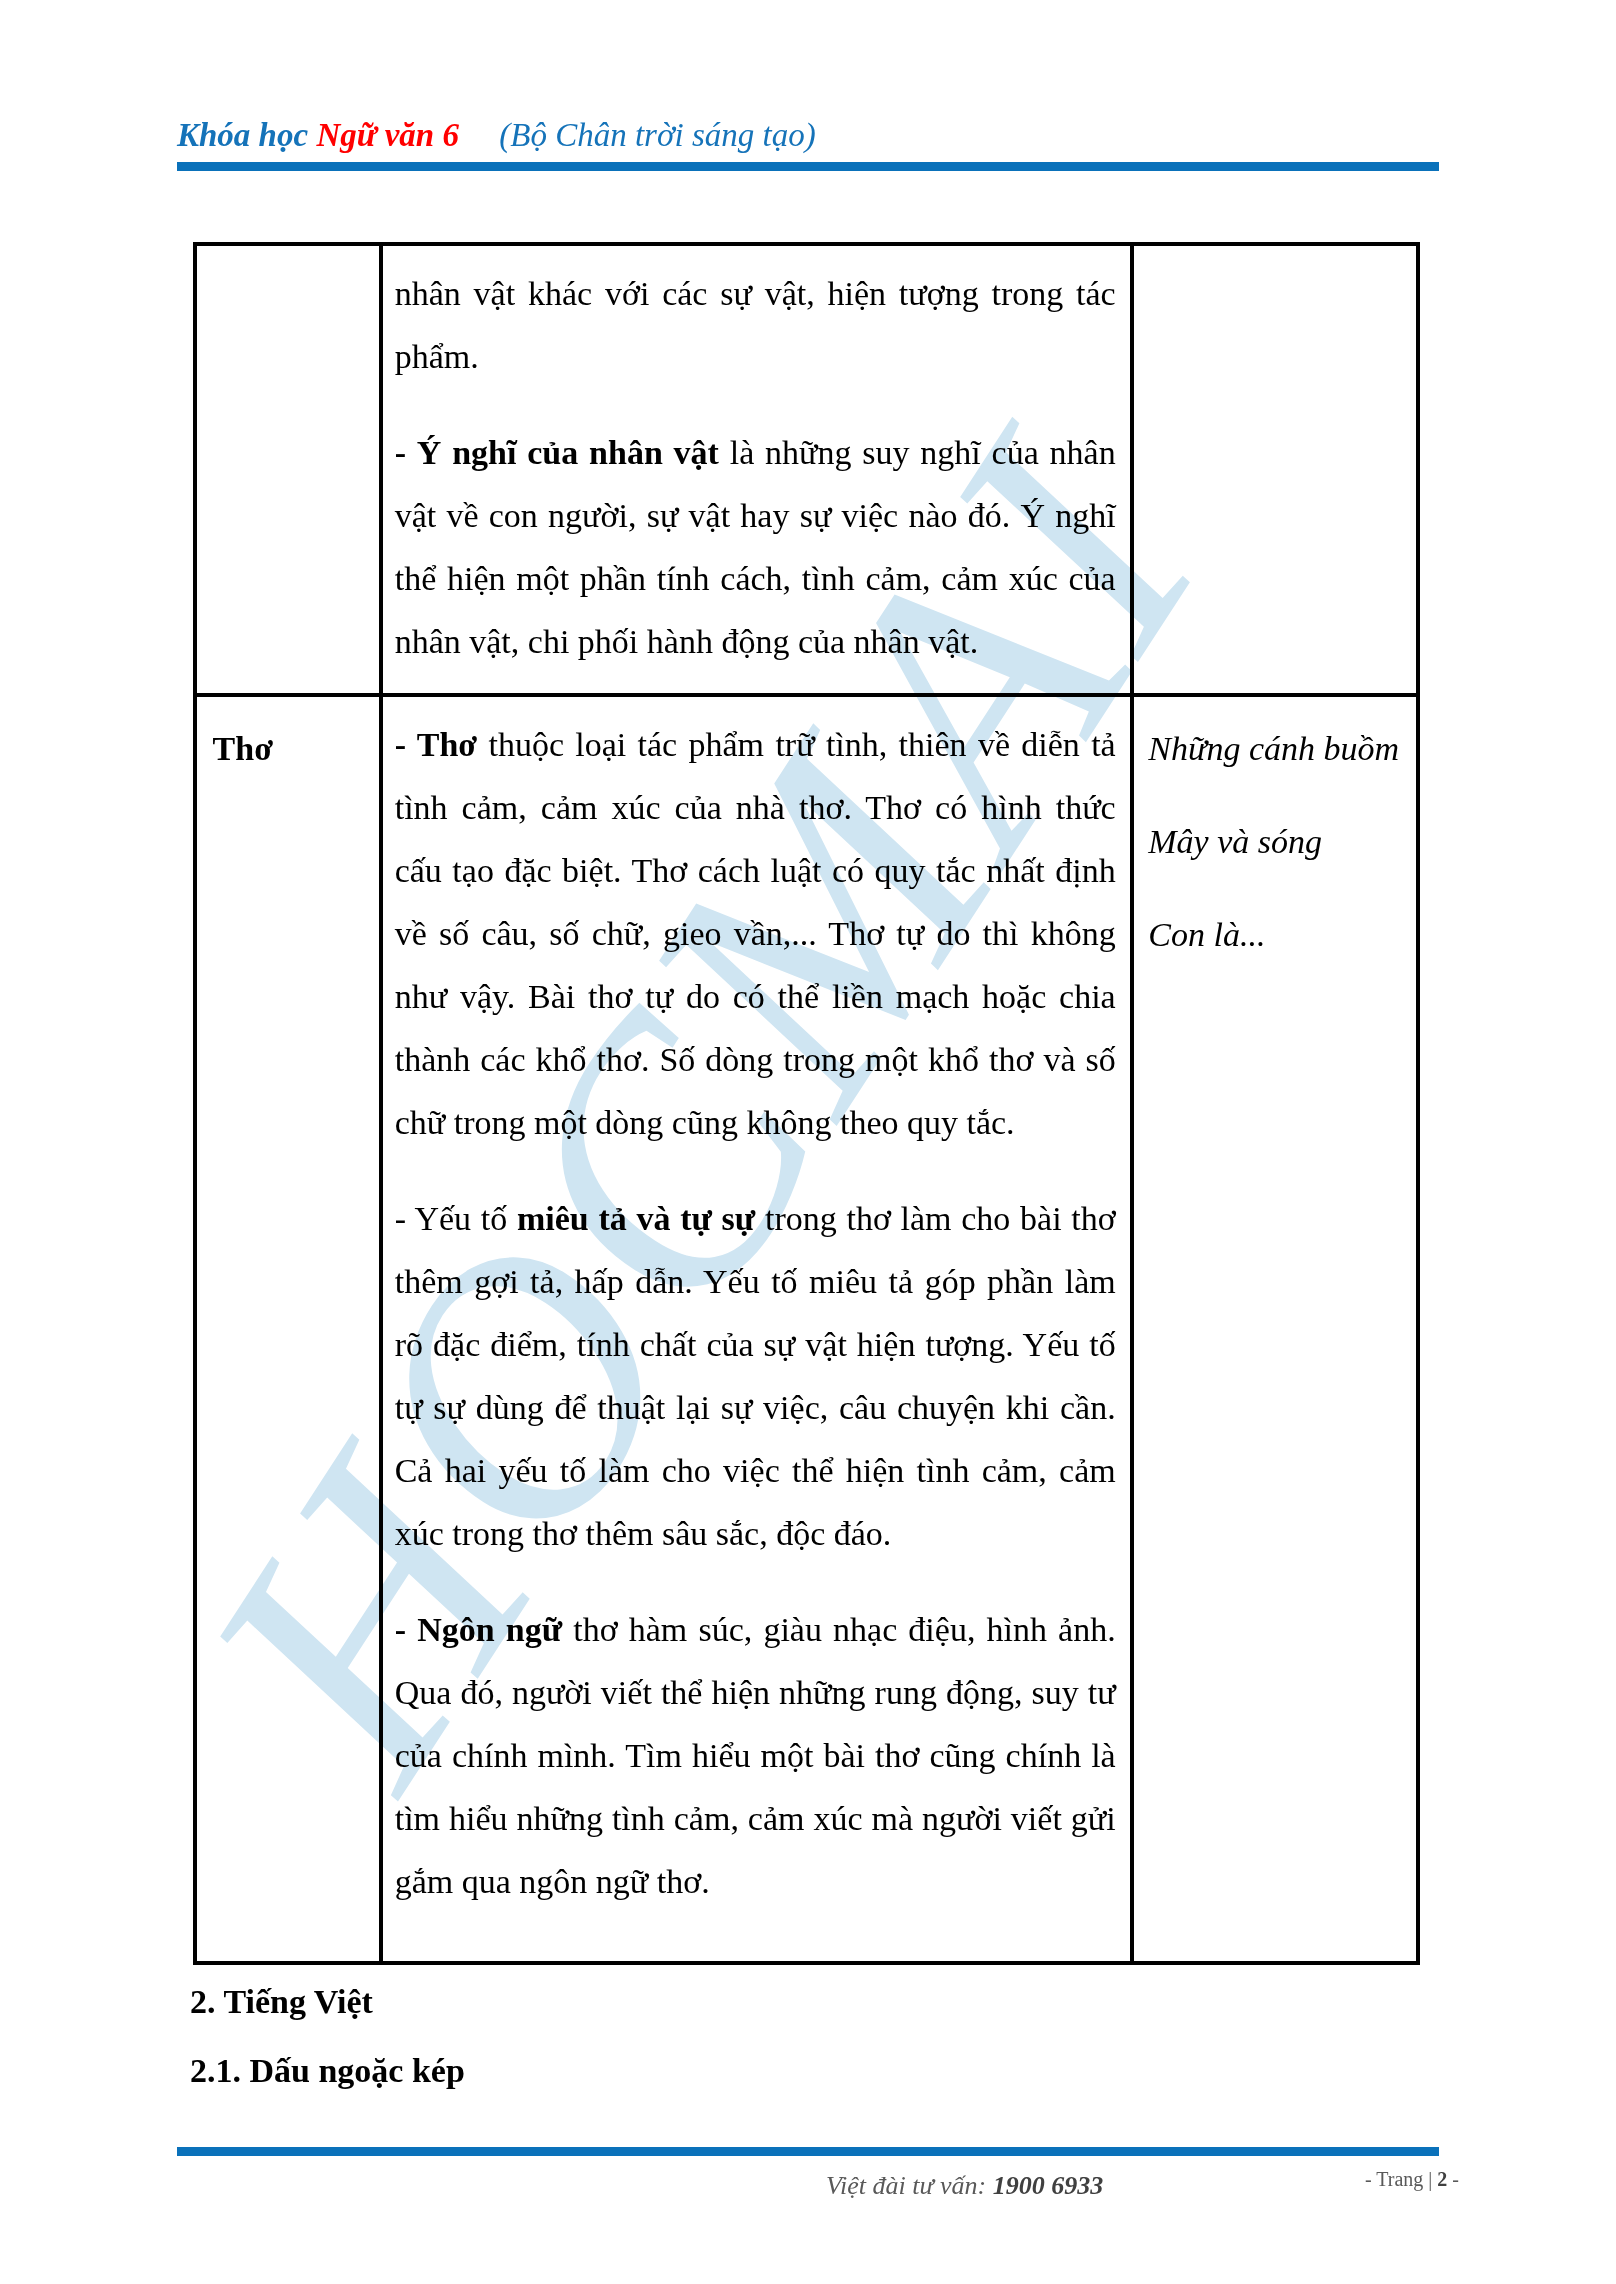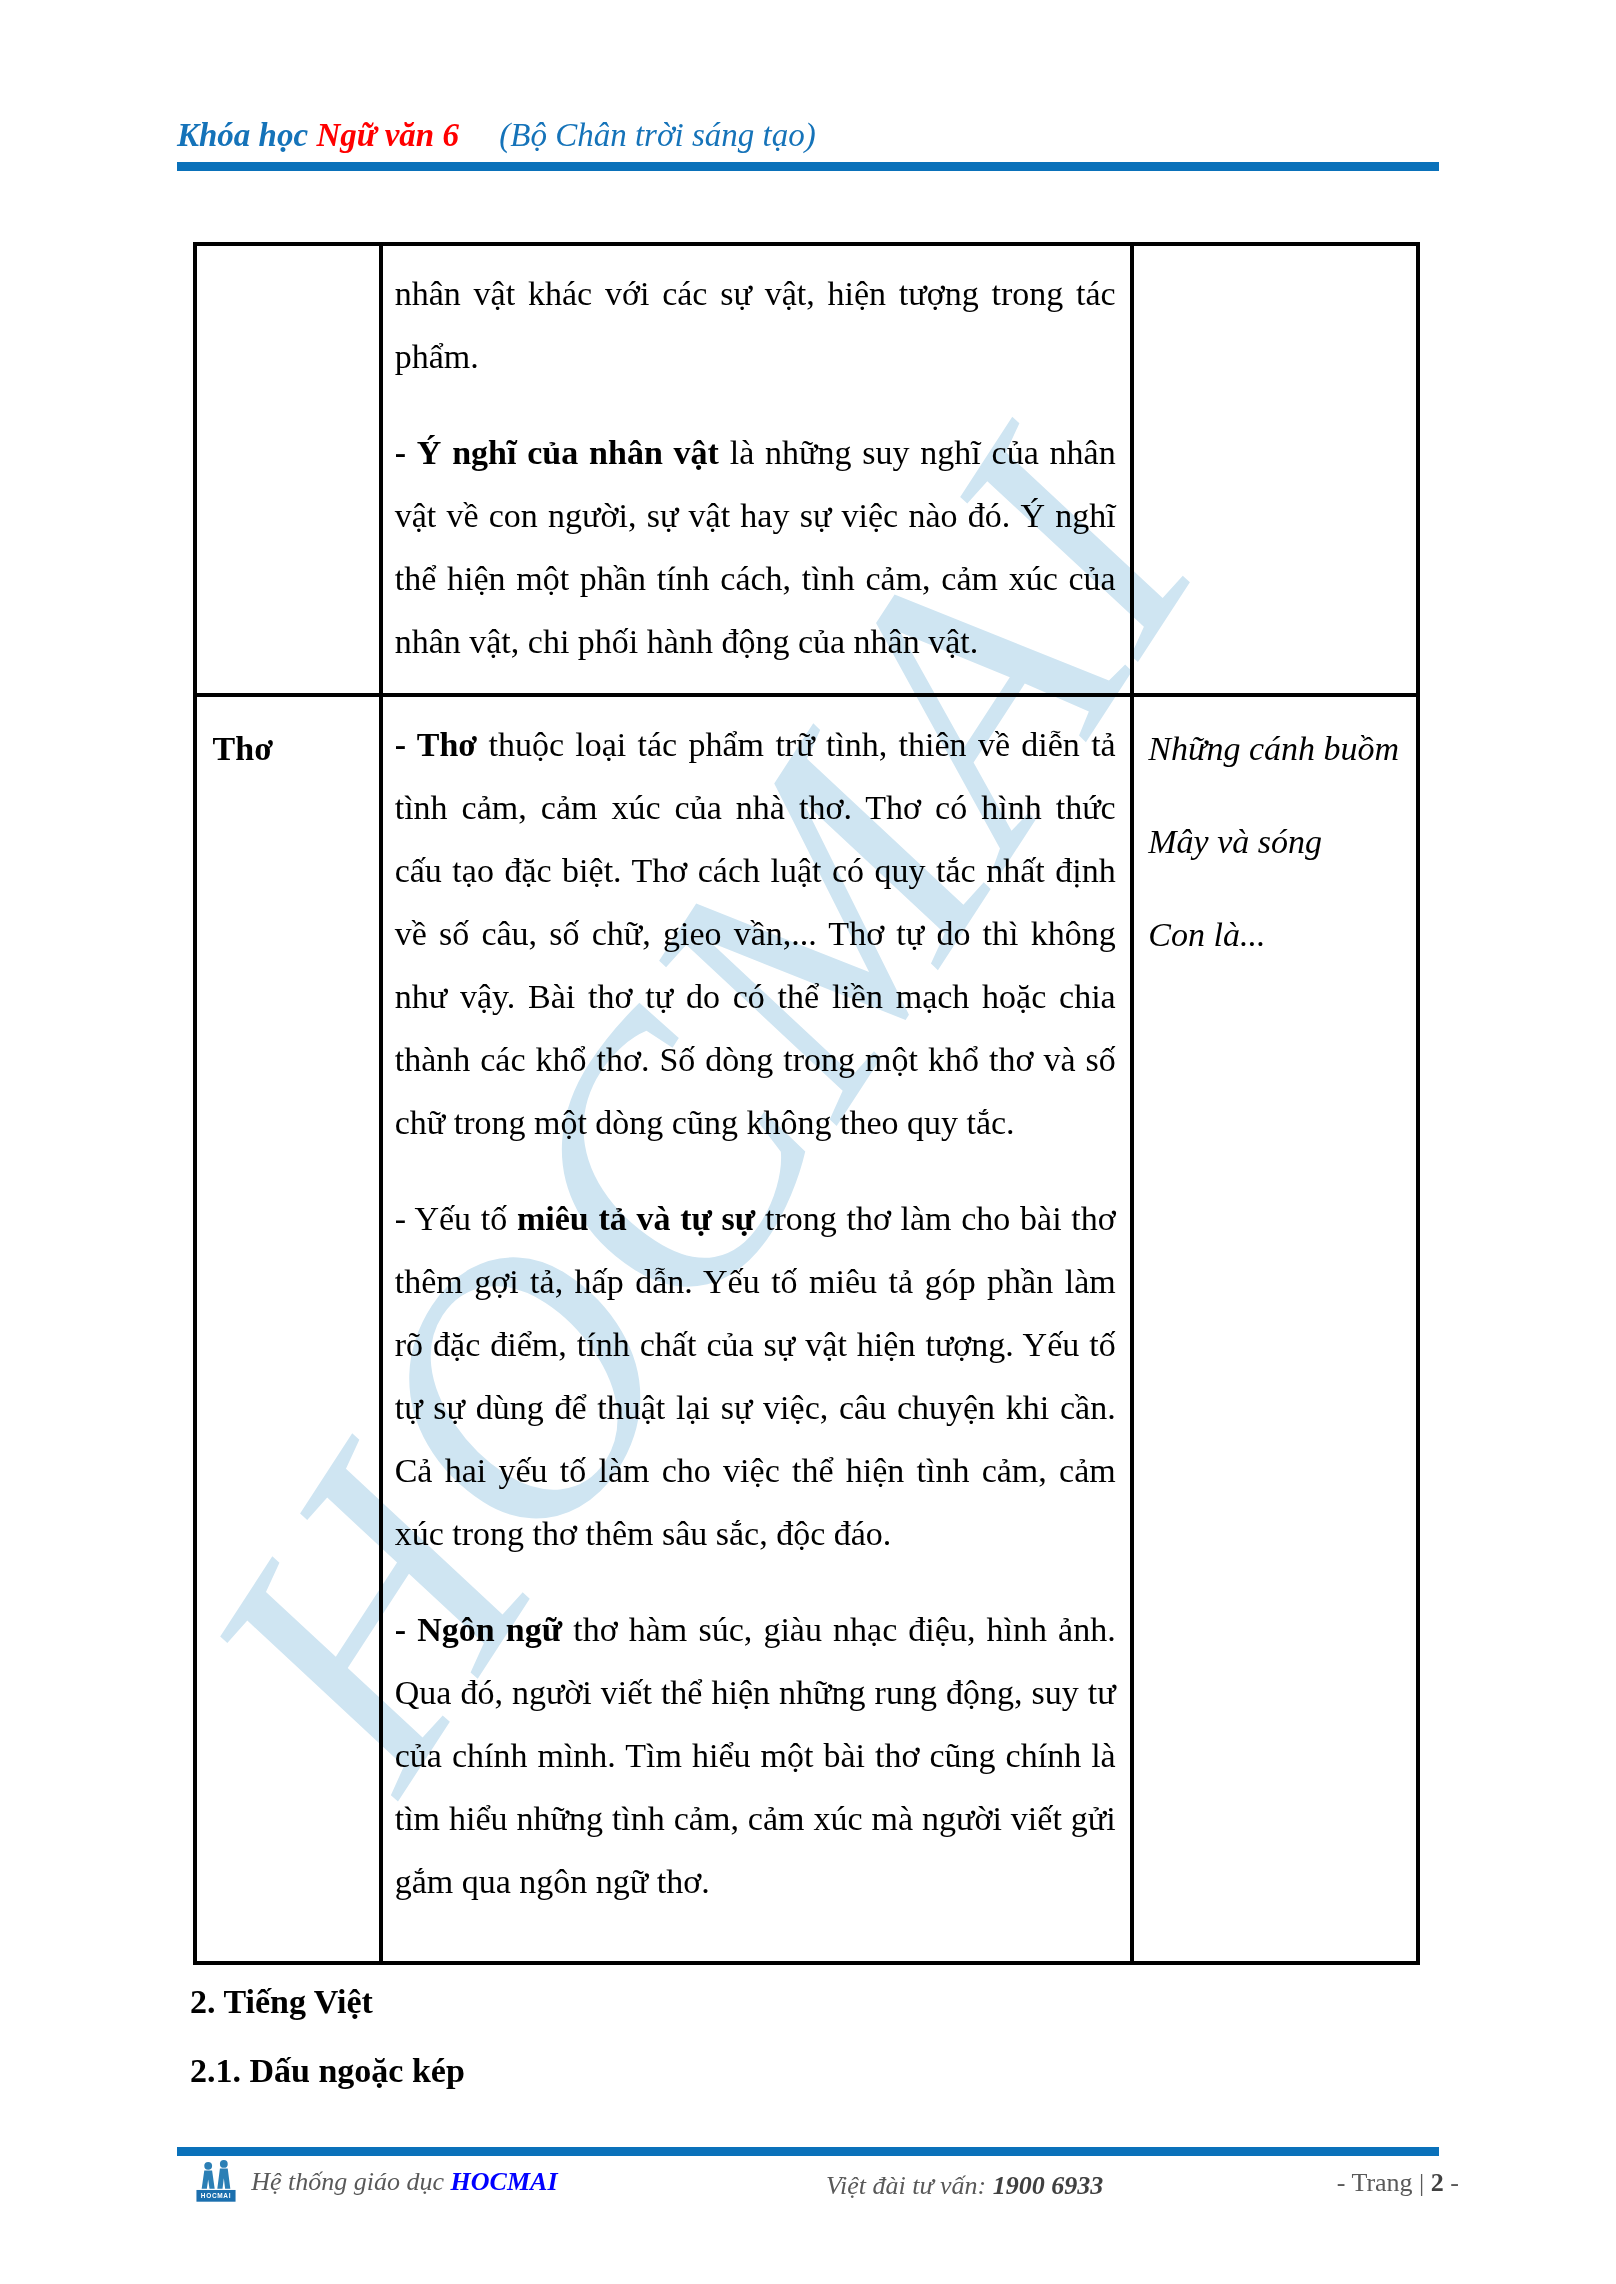--- a/index.html
+++ b/index.html
@@ -57,21 +57,21 @@
   .sec.h1{top:1982px;}
   .sec.h2{top:2051px;}
 
   
   .ftr-rule{position:absolute;left:177px;top:2147px;width:1262px;height:8.5px;background:var(--rule-blue);z-index:2;}
   .ftr-left{position:absolute;left:195px;top:2160px;display:flex;align-items:center;gap:14.3px;z-index:2;}
   .org{font-size:26px;font-style:italic;color:var(--footer-gray);}
   .orgname{color:var(--brand-blue);font-weight:bold;}
   .ftr-center{position:absolute;left:826px;top:2171px;font-size:26px;font-style:italic;color:var(--footer-gray);z-index:2;}
   .ftr-center .num{font-weight:bold;color:var(--footer-dark);}
-  .ftr-right{position:absolute;right:158px;top:2168px;font-size:26px;color:var(--footer-gray);z-index:2;}
+  .ftr-right{position:absolute;right:158px;top:2168px;font-size:20px;color:var(--footer-gray);z-index:2;}
   .ftr-right .num{font-weight:bold;color:var(--footer-dark);}
 </style>
 </head>
 <body>
 
 <div class="page">
 
   <div class="hdr">
     <div class="hdr-l2"><span>Khóa học </span><span class="course-sub">Ngữ văn 6 </span><span class="course-suf">(Bộ Chân trời sáng tạo)</span></div>
     <div class="hdr-rule"></div>
@@ -108,30 +108,19 @@
           </td>
         </tr>
       </tbody>
   </table>
 
   <div class="sec h1">2. Tiếng Việt</div>
   <div class="sec h2">2.1. Dấu ngoặc kép</div>
 
   <div class="ftr-rule"></div>
 
-  <div class="ftr-left">
-    <svg width="42" height="43" viewBox="0 0 64 66">
-      <circle cx="20" cy="9" r="6" fill="var(--logo-figure-blue)"></circle>
-      <path d="M14 16 L26 16 L30 44 L22 44 L20 30 L18 44 L10 44 Z" fill="var(--logo-figure-blue)"></path>
-      <circle cx="44" cy="6" r="6" fill="var(--logo-figure-blue)"></circle>
-      <path d="M38 13 L50 13 L54 44 L46 44 L44 28 L42 44 L34 44 Z" fill="var(--logo-figure-blue)"></path>
-      <rect x="2" y="46" width="60" height="18" fill="var(--logo-blue)"></rect>
-      <text x="32" y="59" text-anchor="middle" font-family="Liberation Sans, sans-serif" font-size="10" font-weight="bold" fill="#ffffff" letter-spacing="1">HOCMAI</text>
-    </svg>
-    <span class="org"><span>Hệ thống giáo dục </span><span class="orgname">HOCMAI</span></span>
-  </div>
 
   <div class="ftr-center"><span>Việt đài tư vấn: </span><span class="num">1900 6933</span></div>
 
   <div class="ftr-right"><span>- Trang | </span><span class="num">2</span><span> -</span></div>
 
 </div>
 
 
 </body></html>

